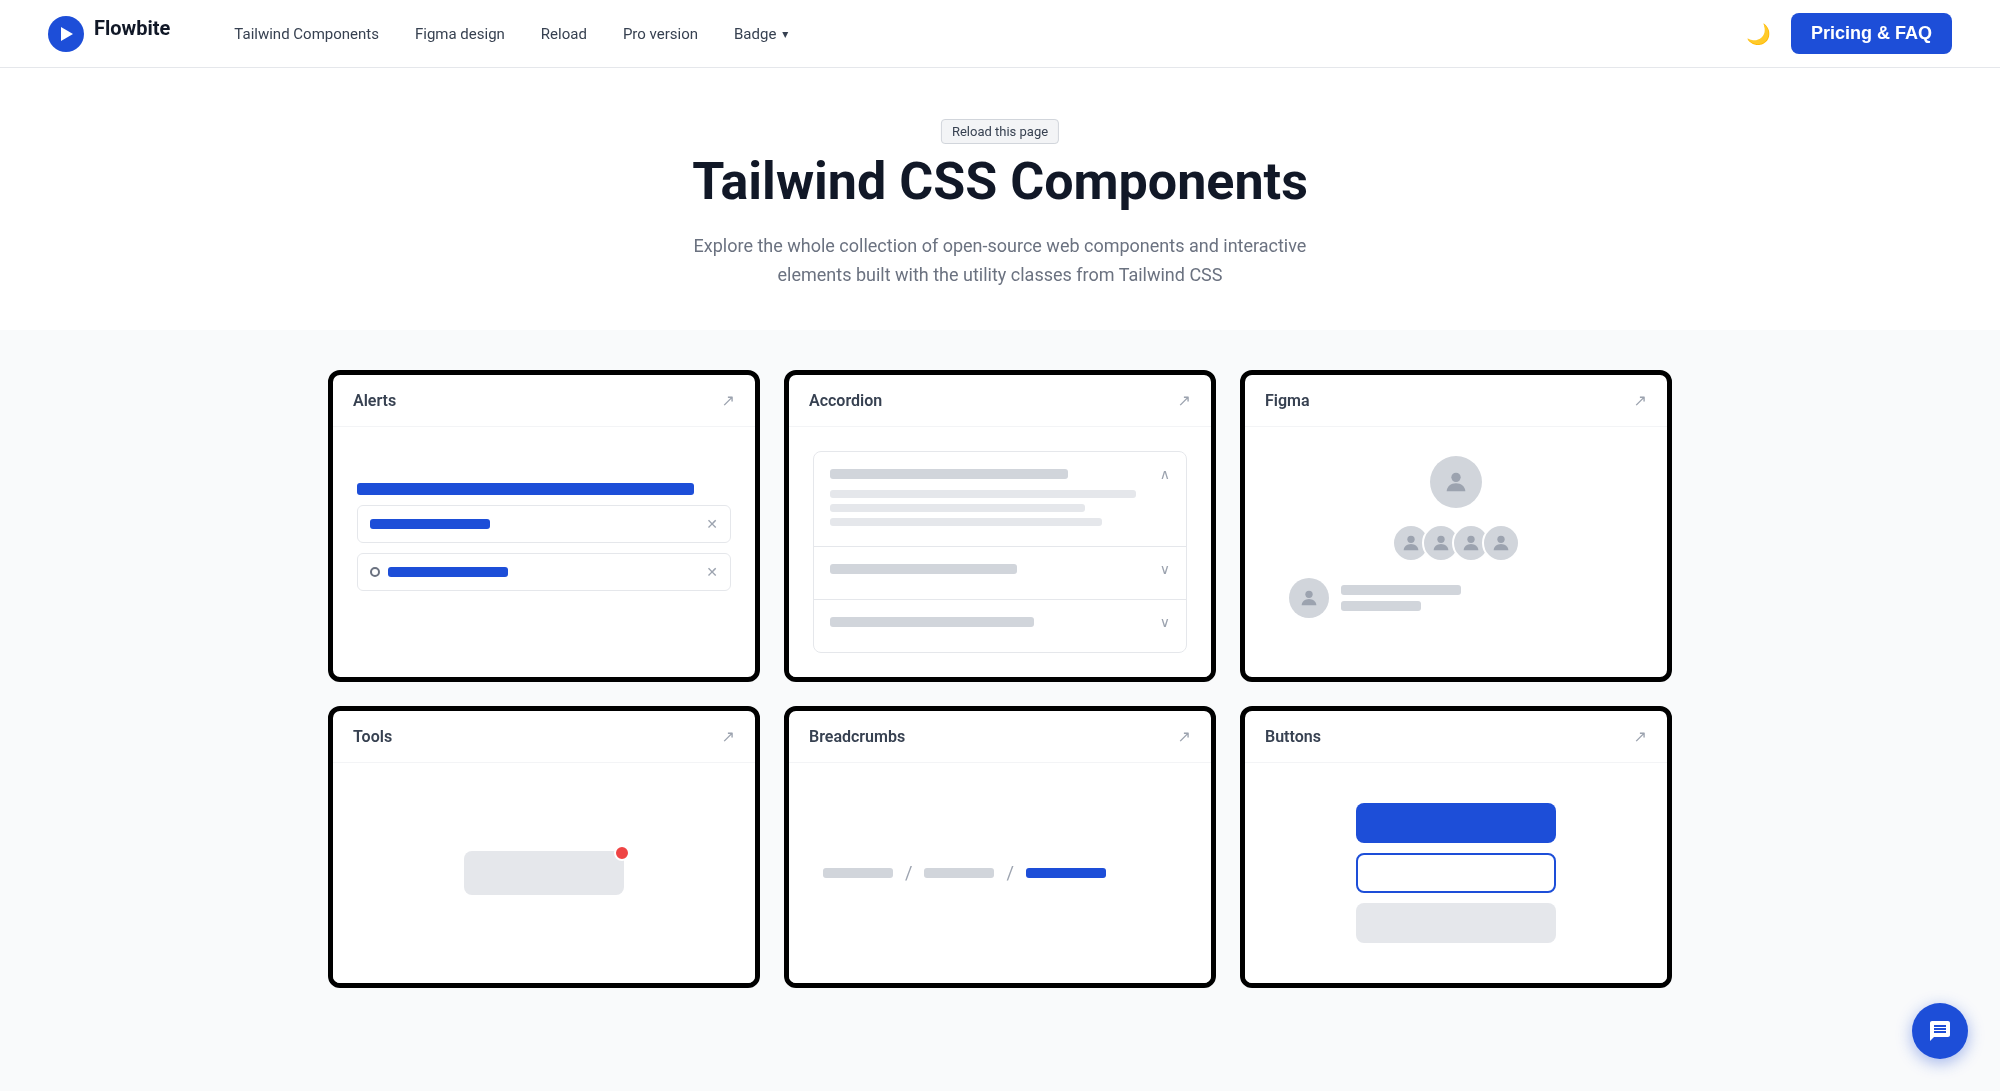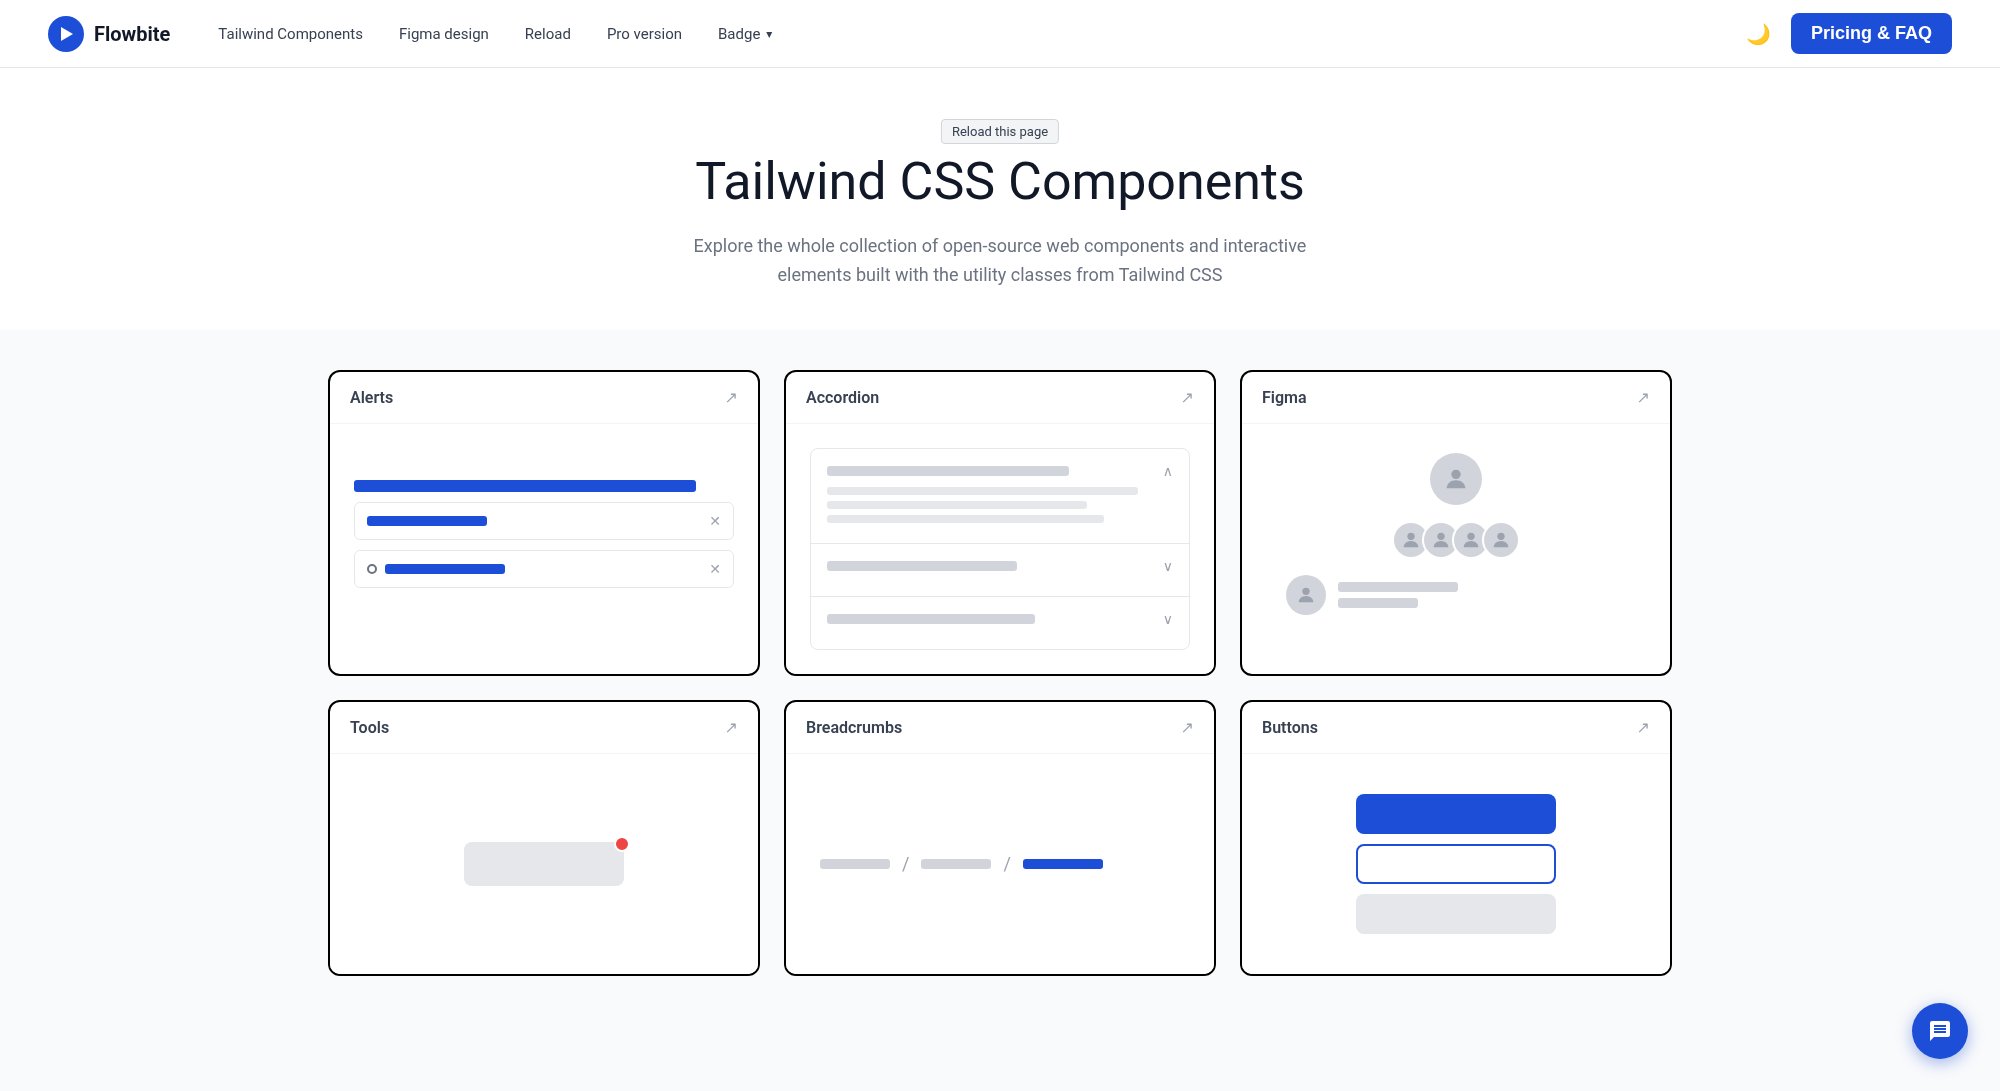--- a/index.html
+++ b/index.html
@@ -12,23 +12,22 @@
       display: flex;
       align-items: center;
       padding: 0 48px;
       height: 68px;
       position: sticky;
       top: 0;
       z-index: 100;
     }
     .navbar-brand {
       display: flex;
-      align-items: center;
       gap: 10px;
-      margin-right: 48px;
+      margin-right: 64px;
       text-decoration: none;
       color: #111827;
     }
     .brand-icon {
       width: 36px; height: 36px;
       background: #1d4ed8;
       border-radius: 50%;
       display: flex; align-items: center; justify-content: center;
     }
     .brand-icon svg { fill: #fff; }
@@ -81,21 +80,21 @@
     }
 
     
     .hero {
       text-align: center;
       padding: 64px 24px 40px;
       background: #fff;
     }
     .hero-title {
       font-size: 52px;
-      font-weight: 400;
+      font-weight: 700;
       color: #111827;
       margin-bottom: 20px;
     }
     .hero-subtitle {
       font-size: 18px;
       color: #6b7280;
       max-width: 640px;
       margin: 0 auto;
       line-height: 1.6;
     }
@@ -126,21 +125,21 @@
       grid-template-columns: repeat(3, 1fr);
       gap: 24px;
       padding: 40px 48px 80px;
       max-width: 1440px;
       margin: 0 auto;
     }
 
     
     .component-card {
       background: #fff;
-      border: 2px solid #000000;
+      border: 5px solid #000000;
       border-radius: 12px;
       overflow: hidden;
     }
     .card-header {
       display: flex;
       align-items: center;
       justify-content: space-between;
       padding: 16px 20px;
       border-bottom: 1px solid #f3f4f6;
     }

